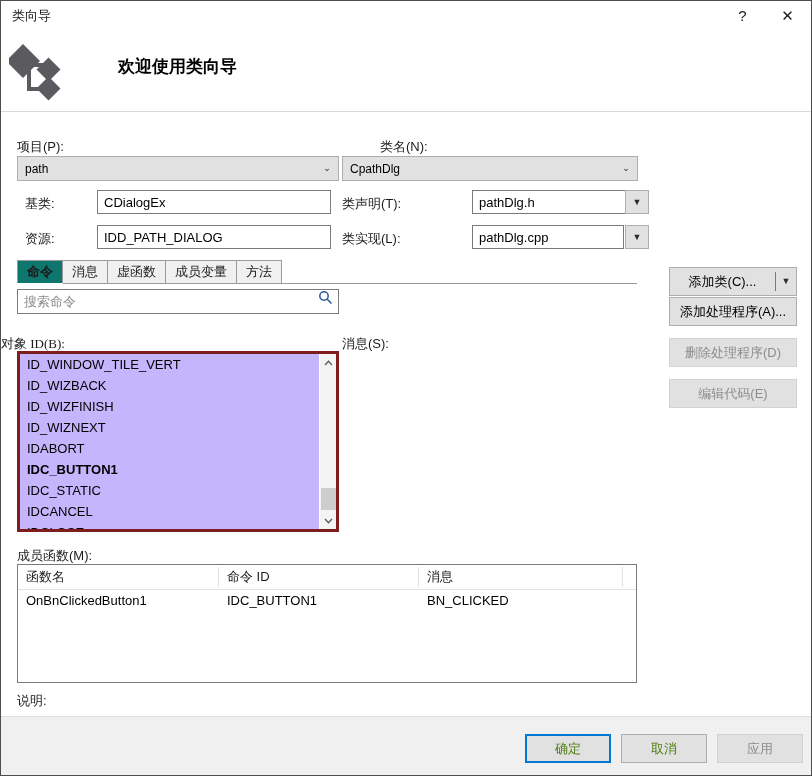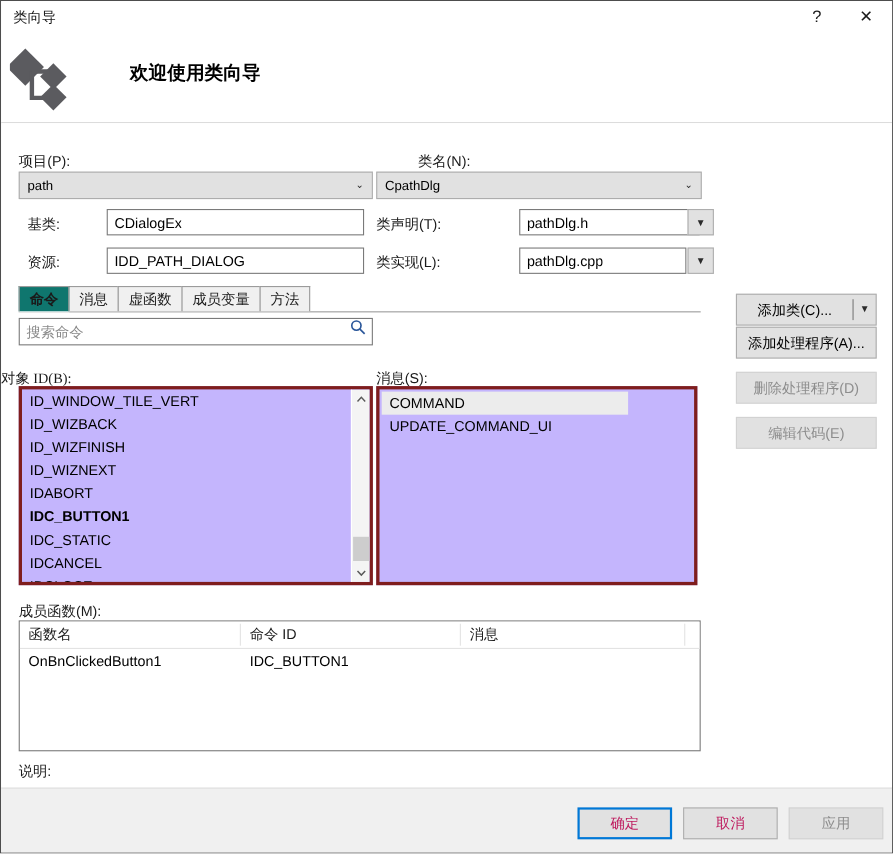--- a/index.html
+++ b/index.html
@@ -427,21 +427,21 @@
     top: 17px;
     width: 86px;
     height: 29px;
     box-sizing: border-box;
     background: #e1e1e1;
     border: 1px solid #adadad;
     display: flex;
     align-items: center;
     justify-content: center;
     font-size: 13px;
-    color: #be185d;
+    color: #4d7c0f;
     cursor: default;
   }
   .footbtn.default {
     background: #e1e1e1;
     border: 2px solid #0078d7;
   }
   .footbtn.disabled { color: #8d8d8d; border-color: #d2d2d2; }
   #ok-btn { left: 524px; }
   #cancel-btn { left: 620px; }
   #apply-btn { left: 716px; }
@@ -573,26 +573,20 @@
       <div class="thumb" style="top:134px; height:22px;"></div>
       <div class="arrow down">
         <svg width="9" height="6" viewBox="0 0 9 6">
             <path d="M1 1 L4.5 4.8 L8 1" fill="none" stroke="#5a5a5a" stroke-width="1.3"></path>
           </svg>
       </div>
     </div>
   </div>
 
   <span class="field-label" style="position:absolute; left:341px; top:334px;">消息(S):</span>
-  <div class="listbox" style="left:341px; top:350px; width:292px; height:181px;">
-    <div class="lb-inner">
-      <div class="lb-item sel-soft" style="margin:2px 60px 0 2px;">COMMAND</div>
-      <div class="lb-item" style="margin-left:2px;">UPDATE_COMMAND_UI</div>
-    </div>
-  </div>
 
   <div class="sidebtn disabled" style="top:337px;">
     <span>删除处理程序(D)</span>
   </div>
   <div class="sidebtn" style="top:296px;">
     <span>添加处理程序(A)...</span>
   </div>
   <div class="sidebtn disabled" style="top:378px;">
     <span>编辑代码(E)</span>
   </div>
@@ -603,20 +597,21 @@
       <div class="mh-cell" style="left:0; width:200px;">函数名</div>
       <div class="mh-sep" style="left:200px;"></div>
       <div class="mh-cell" style="left:201px; width:199px;">命令 ID</div>
       <div class="mh-sep" style="left:400px;"></div>
       <div class="mh-cell" style="left:401px; width:203px;">消息</div>
       <div class="mh-sep" style="left:604px;"></div>
     </div>
     <div class="mrow">
       <div class="mr-cell" style="left:0; width:200px;">OnBnClickedButton1</div>
       <div class="mr-cell" style="left:201px; width:199px;">IDC_BUTTON1</div>
+      <div class="mr-cell" style="left:401px; width:203px;">BN_CLICKED</div>
     </div>
   </div>
 
   <span id="desc-label">说明:</span>
 
   <div id="footer">
     <div class="footbtn default" id="ok-btn">
       <span>确定</span>
     </div>
     <div class="footbtn" id="cancel-btn">

